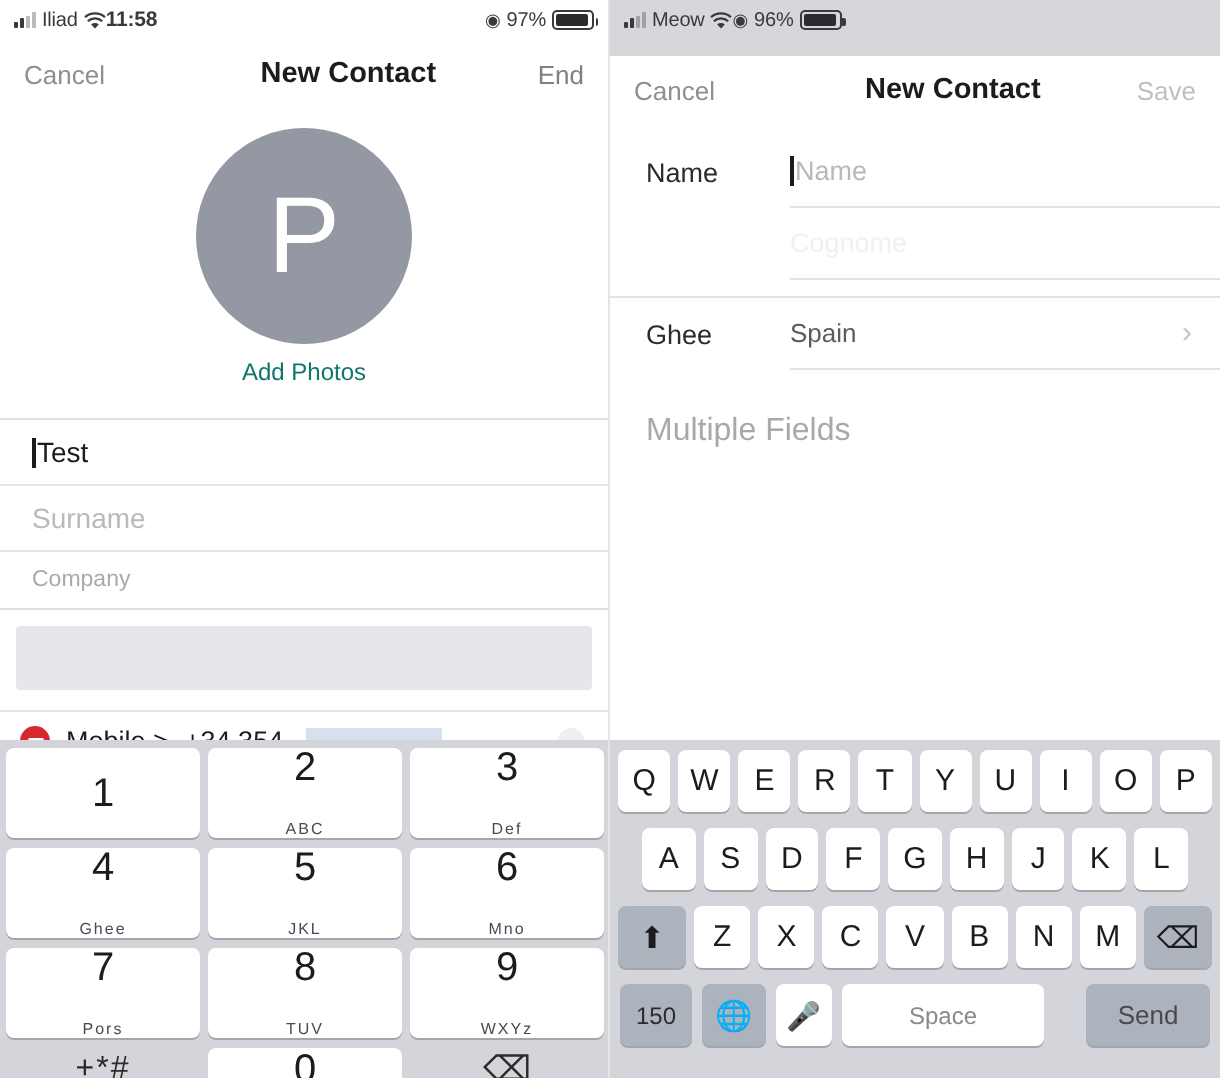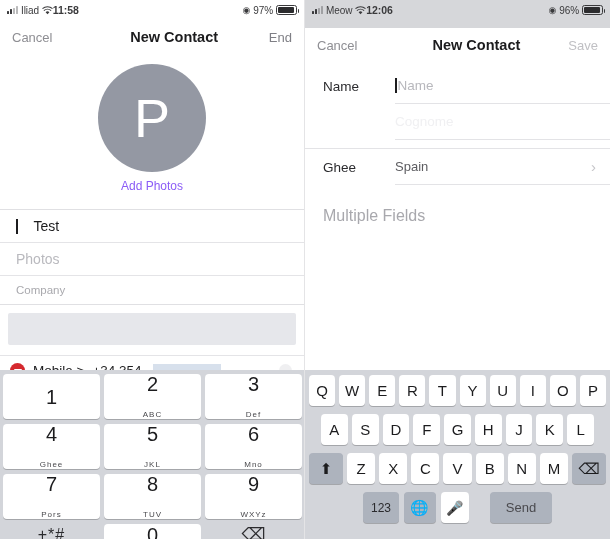--- a/index.html
+++ b/index.html
@@ -58,26 +58,26 @@
   .avatar-wrap {
     display: flex; flex-direction: column; align-items: center;
     padding-top: 10px;
   }
   .avatar {
     width: 108px; height: 108px; border-radius: 50%;
     background: #9498a3;
     display: flex; align-items: center; justify-content: center;
   }
   .avatar-letter { color: #fff; font-size: 54px; font-weight: 300; line-height: 1; }
-  .add-photos { margin-top: 7px; font-size: 12px; color: #8b5cf6; }
+  .add-photos { margin-top: 7px; font-size: 12px; color: #0f766e; }
 
   .field-group { margin-top: 16px; border-top: 1px solid #e0e0e3; border-bottom: 1px solid #e0e0e3; }
   .field-row {
     height: 33px; display: flex; align-items: center;
-    padding-left: 16px; border-bottom: 1px solid #e4e4e7; background: #fff; gap: 15px;
+    padding-left: 16px; border-bottom: 1px solid #e4e4e7; background: #fff;
   }
   .field-row:last-child { border-bottom: none; align-items: center; }
   .field-val { font-size: 14px; color: #1c1c1e; }
   .field-ph  { font-size: 14px; color: #b9b9be; }
   .field-ph.sm { font-size: 11.5px; color: #a9a9ae; }
   .caret {
     display: inline-block; width: 1.5px; height: 15px;
     background: #1c1c1e; margin-right: 1px; vertical-align: -2px;
   }
 
@@ -219,21 +219,21 @@
       </div>
       <div class="add-photos">Add Photos</div>
     </div>
 
     <div class="field-group">
       <div class="field-row">
         <span class="caret"></span>
         <span class="field-val">Test</span>
       </div>
       <div class="field-row">
-        <span class="field-ph">Photos</span>
+        <span class="field-ph">Surname</span>
       </div>
       <div class="field-row" style="height:28px">
         <span class="field-ph sm">Company</span>
       </div>
     </div>
 
     <div class="gray-band"></div>
 
     <div class="phone-row">
       <span class="circ minus">
@@ -312,21 +312,20 @@
           </span>
         <span class="carrier">Meow</span>
         <span class="wifi">
           <svg width="11" height="9" viewBox="0 0 11 9">
               <path d="M5.5 8.2 3.6 6.2a2.8 2.8 0 0 1 3.8 0z" fill="#3a3a3c"></path>
               <path d="M1.9 4.6a5.3 5.3 0 0 1 7.2 0" stroke="#3a3a3c" stroke-width="1.1" fill="none"></path>
               <path d="M.5 2.6a7.6 7.6 0 0 1 10 0" stroke="#3a3a3c" stroke-width="1.1" fill="none"></path>
             </svg>
         </span>
       </div>
-      <div class="sb-center">12:06</div>
       <div class="sb-right">
         <span class="loc-ico">◉</span>
         <span class="pct">96%</span>
         <span class="batt">
             <span style="width:96%"></span>
           </span>
       </div>
     </div>
 
     <div class="sheet-cap"></div>
@@ -397,22 +396,23 @@
           <span class="kkey">Z</span>
           <span class="kkey">X</span>
           <span class="kkey">C</span>
           <span class="kkey">V</span>
           <span class="kkey">B</span>
           <span class="kkey">N</span>
           <span class="kkey">M</span>
           <span class="kkey wide">⌫</span>
         </div>
         <div class="krow r4">
-          <span class="kkey num123">123</span>
+          <span class="kkey num123">150</span>
           <span class="kkey globe">🌐</span>
           <span class="kkey mic">🎤</span>
+          <span class="kkey space">Space</span>
           <span class="kkey send">Send</span>
         </div>
       </div>
     </div>
   </div>
 
 </div>
 
 </body></html>

